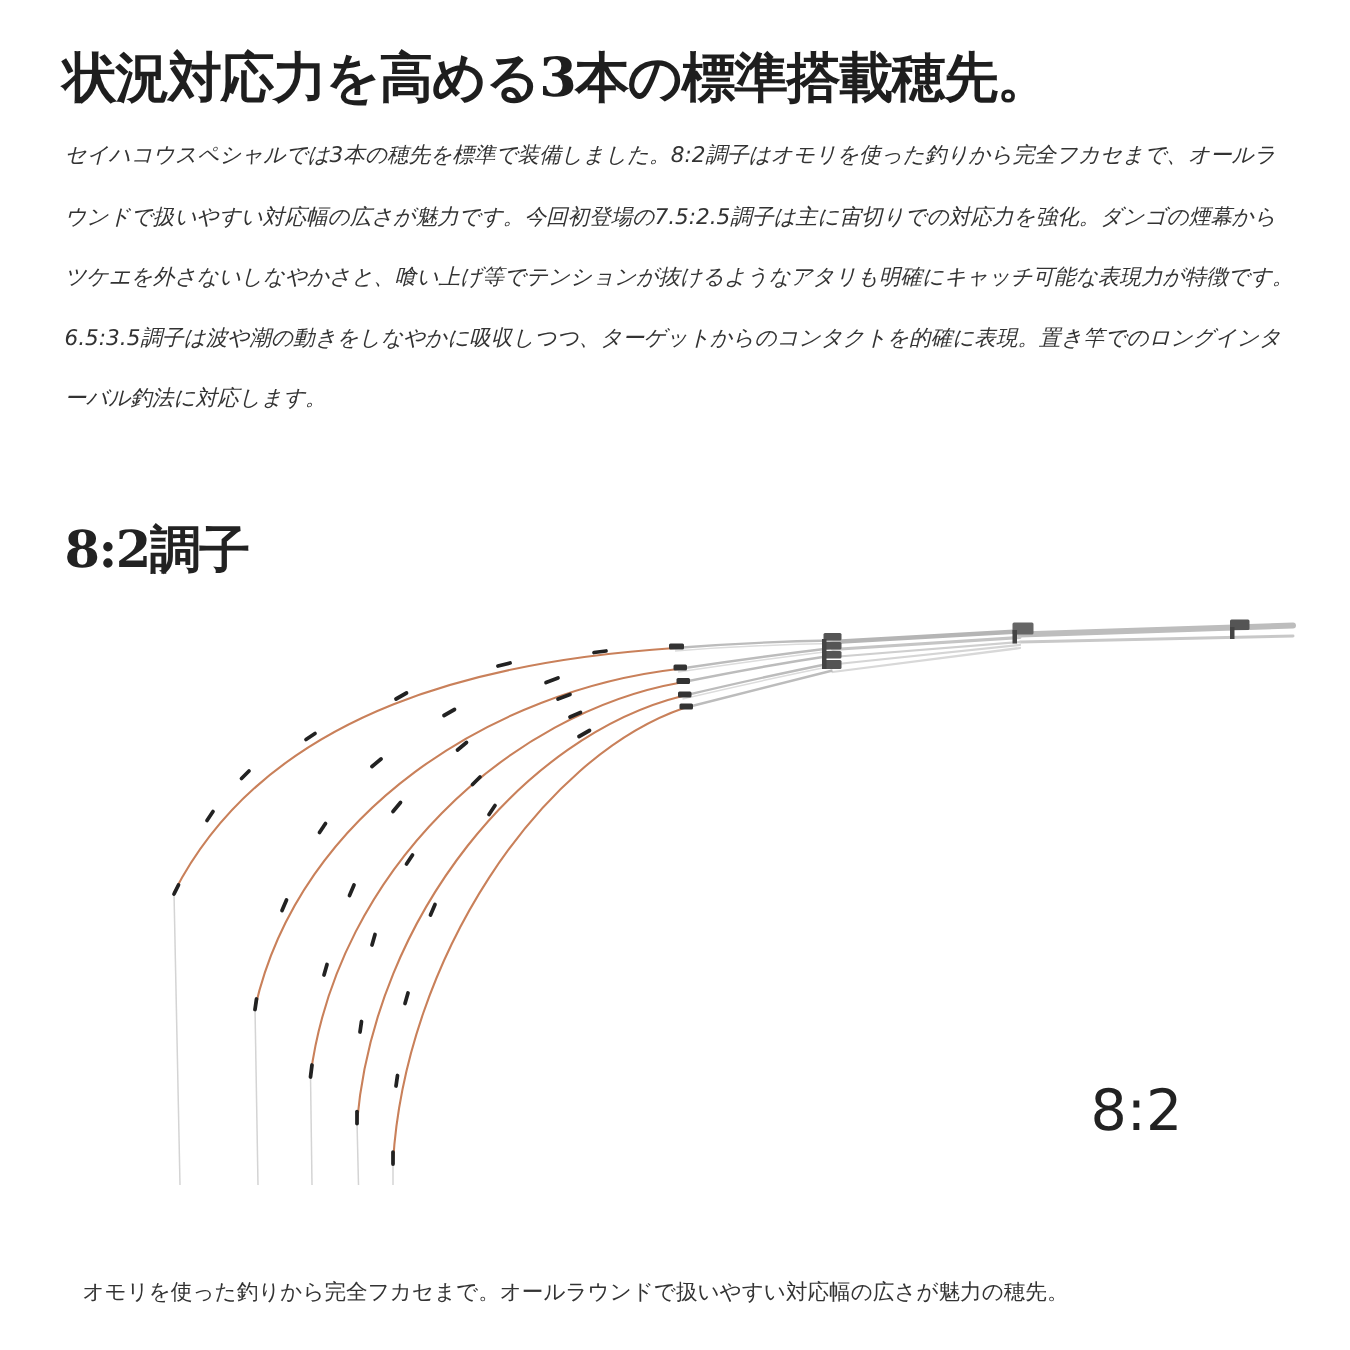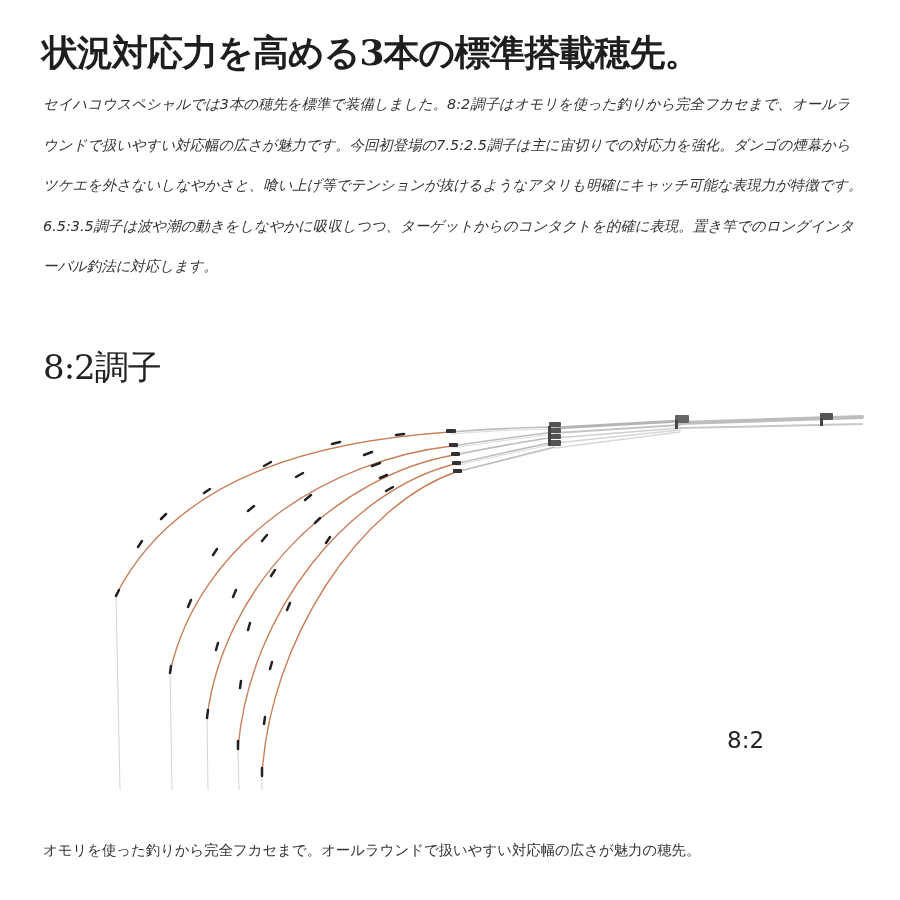--- a/index.html
+++ b/index.html
@@ -17,36 +17,36 @@
     }
     .section-heading {
       position: absolute; left: 43px; top: 343px;
       font-family: "DejaVu Serif", "Liberation Serif", serif;
       font-size: 34px; line-height: 48px; color: #222; letter-spacing: -1px;
     }
     .rod-figure { position: absolute; left: 0; top: 395px; width: 900px; height: 410px; }
     .rod-label {
       position: absolute; left: 727px; top: 720px;
       font-family: "DejaVu Sans", "Liberation Sans", sans-serif;
-      font-size: 23px; line-height: 40px; color: #222;
+      font-size: 38px; line-height: 40px; color: #222;
     }
     .caption {
       position: absolute; left: 43px; top: 838px;
       font-family: "DejaVu Sans", "Liberation Sans", sans-serif;
       font-size: 14.4px; line-height: 24px; color: #333; white-space: nowrap;
     }
   </style>
 </head>
 <body>
 
 <h1 class="title">状況対応力を高める3本の標準搭載穂先。</h1>
 
 <p class="body-text" style="margin:0;font-style:italic;">セイハコウスペシャルでは3本の穂先を標準で装備しました。8:2調子はオモリを使った釣りから完全フカセまで、オールラウンドで扱いやすい対応幅の広さが魅力です。今回初登場の7.5:2.5調子は主に宙切りでの対応力を強化。ダンゴの煙幕からツケエを外さないしなやかさと、喰い上げ等でテンションが抜けるようなアタリも明確にキャッチ可能な表現力が特徴です。6.5:3.5調子は波や潮の動きをしなやかに吸収しつつ、ターゲットからのコンタクトを的確に表現。置き竿でのロングインターバル釣法に対応します。</p>
 
-<h2 class="section-heading" style="margin:0;font-weight:normal;">8:2調子</h2>
+<h2 class="section-heading" style="margin:0;font-weight:bold;">8:2調子</h2>
 
 <div class="rod-figure">
   <svg width="900" height="410" viewBox="0 395 900 410" xmlns="http://www.w3.org/2000/svg">
 
     <g fill="none" stroke-linecap="round">
       <path d="M680 423 L862 417" stroke="#bdbdbd" stroke-width="4"></path>
       <path d="M680 428 L862 424" stroke="#c8c8c8" stroke-width="2"></path>
       <path d="M555 428 L680 421" stroke="#b5b5b5" stroke-width="3"></path>
       <path d="M555 433 L680 425" stroke="#c5c5c5" stroke-width="2"></path>
       <path d="M555 438 L680 428" stroke="#cfcfcf" stroke-width="1.5"></path>
@@ -133,13 +133,13 @@
       <line x1="287" y1="610" x2="290" y2="603"></line>
       <line x1="270" y1="669" x2="272" y2="662"></line>
       <line x1="264" y1="724" x2="265" y2="717"></line>
       <line x1="262" y1="776" x2="262" y2="768"></line>
     </g>
   </svg>
 </div>
 
 <div class="rod-label">8:2</div>
 
-<p class="caption" style="margin:0;">オモリを使った釣りから完全フカセまで。オールラウンドで扱いやすい対応幅の広さが魅力の穂先。</p>
+<p class="caption" style="margin:12px;">オモリを使った釣りから完全フカセまで。オールラウンドで扱いやすい対応幅の広さが魅力の穂先。</p>
 
 </body></html>

